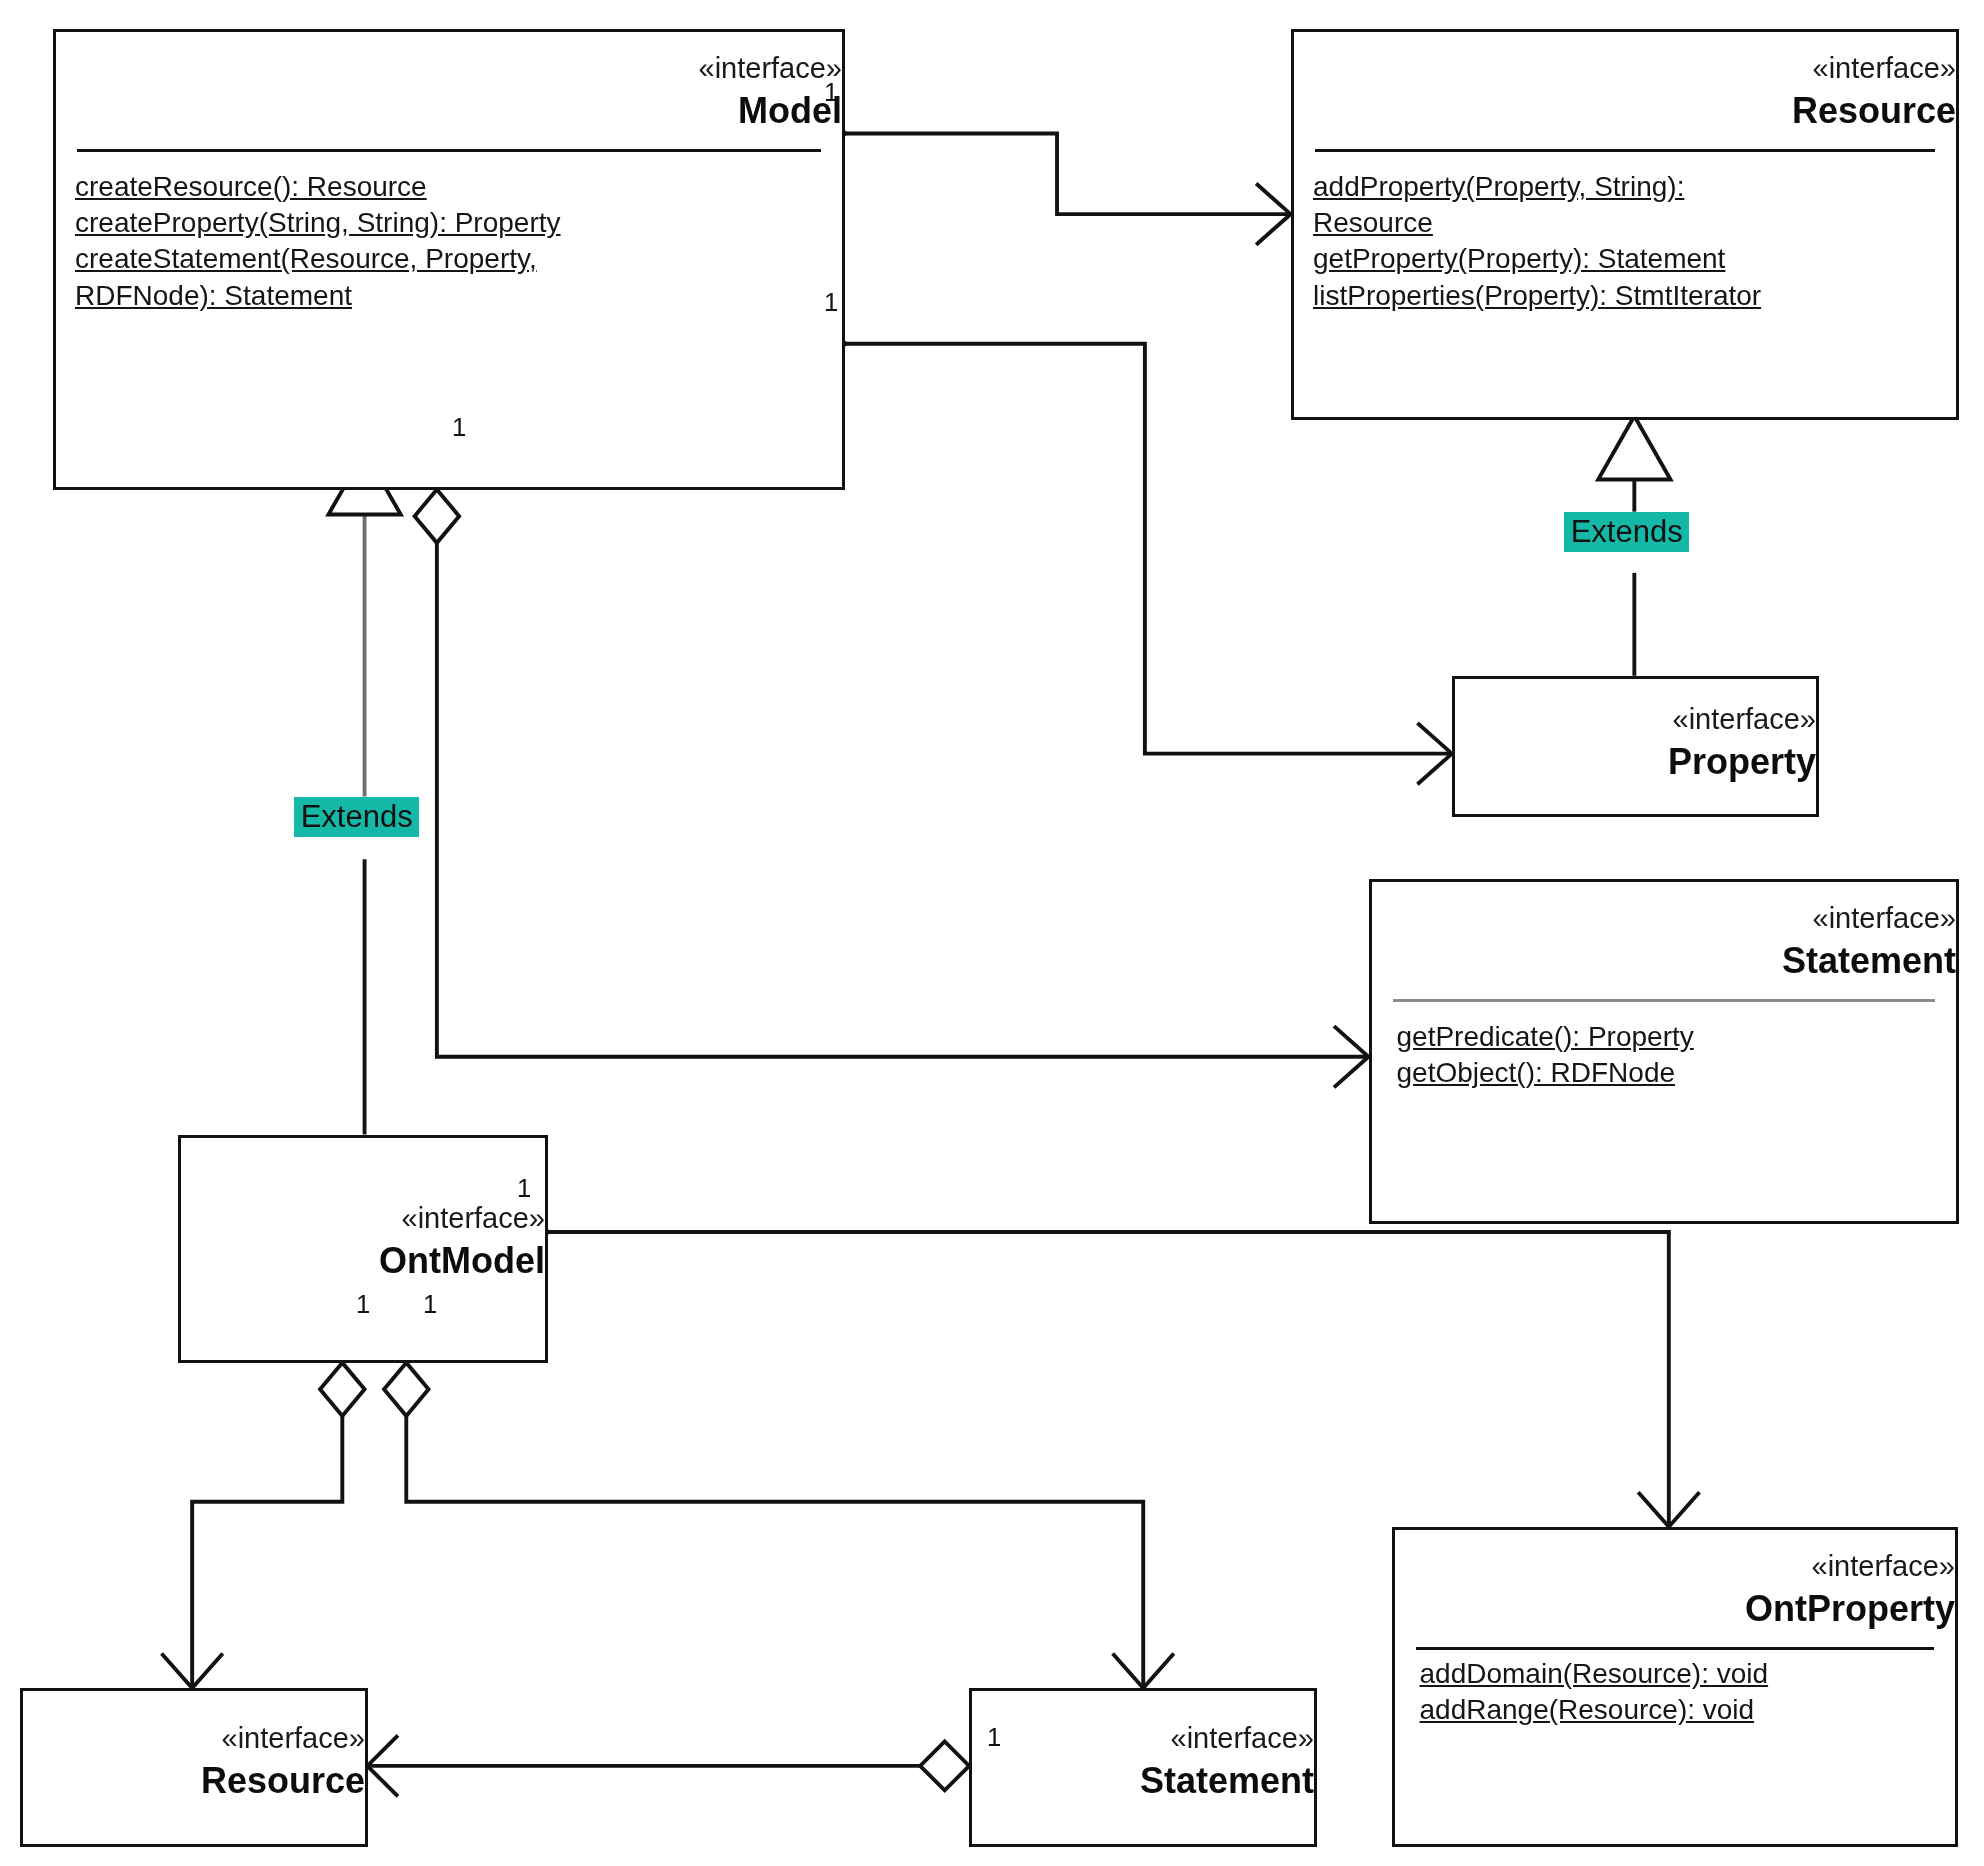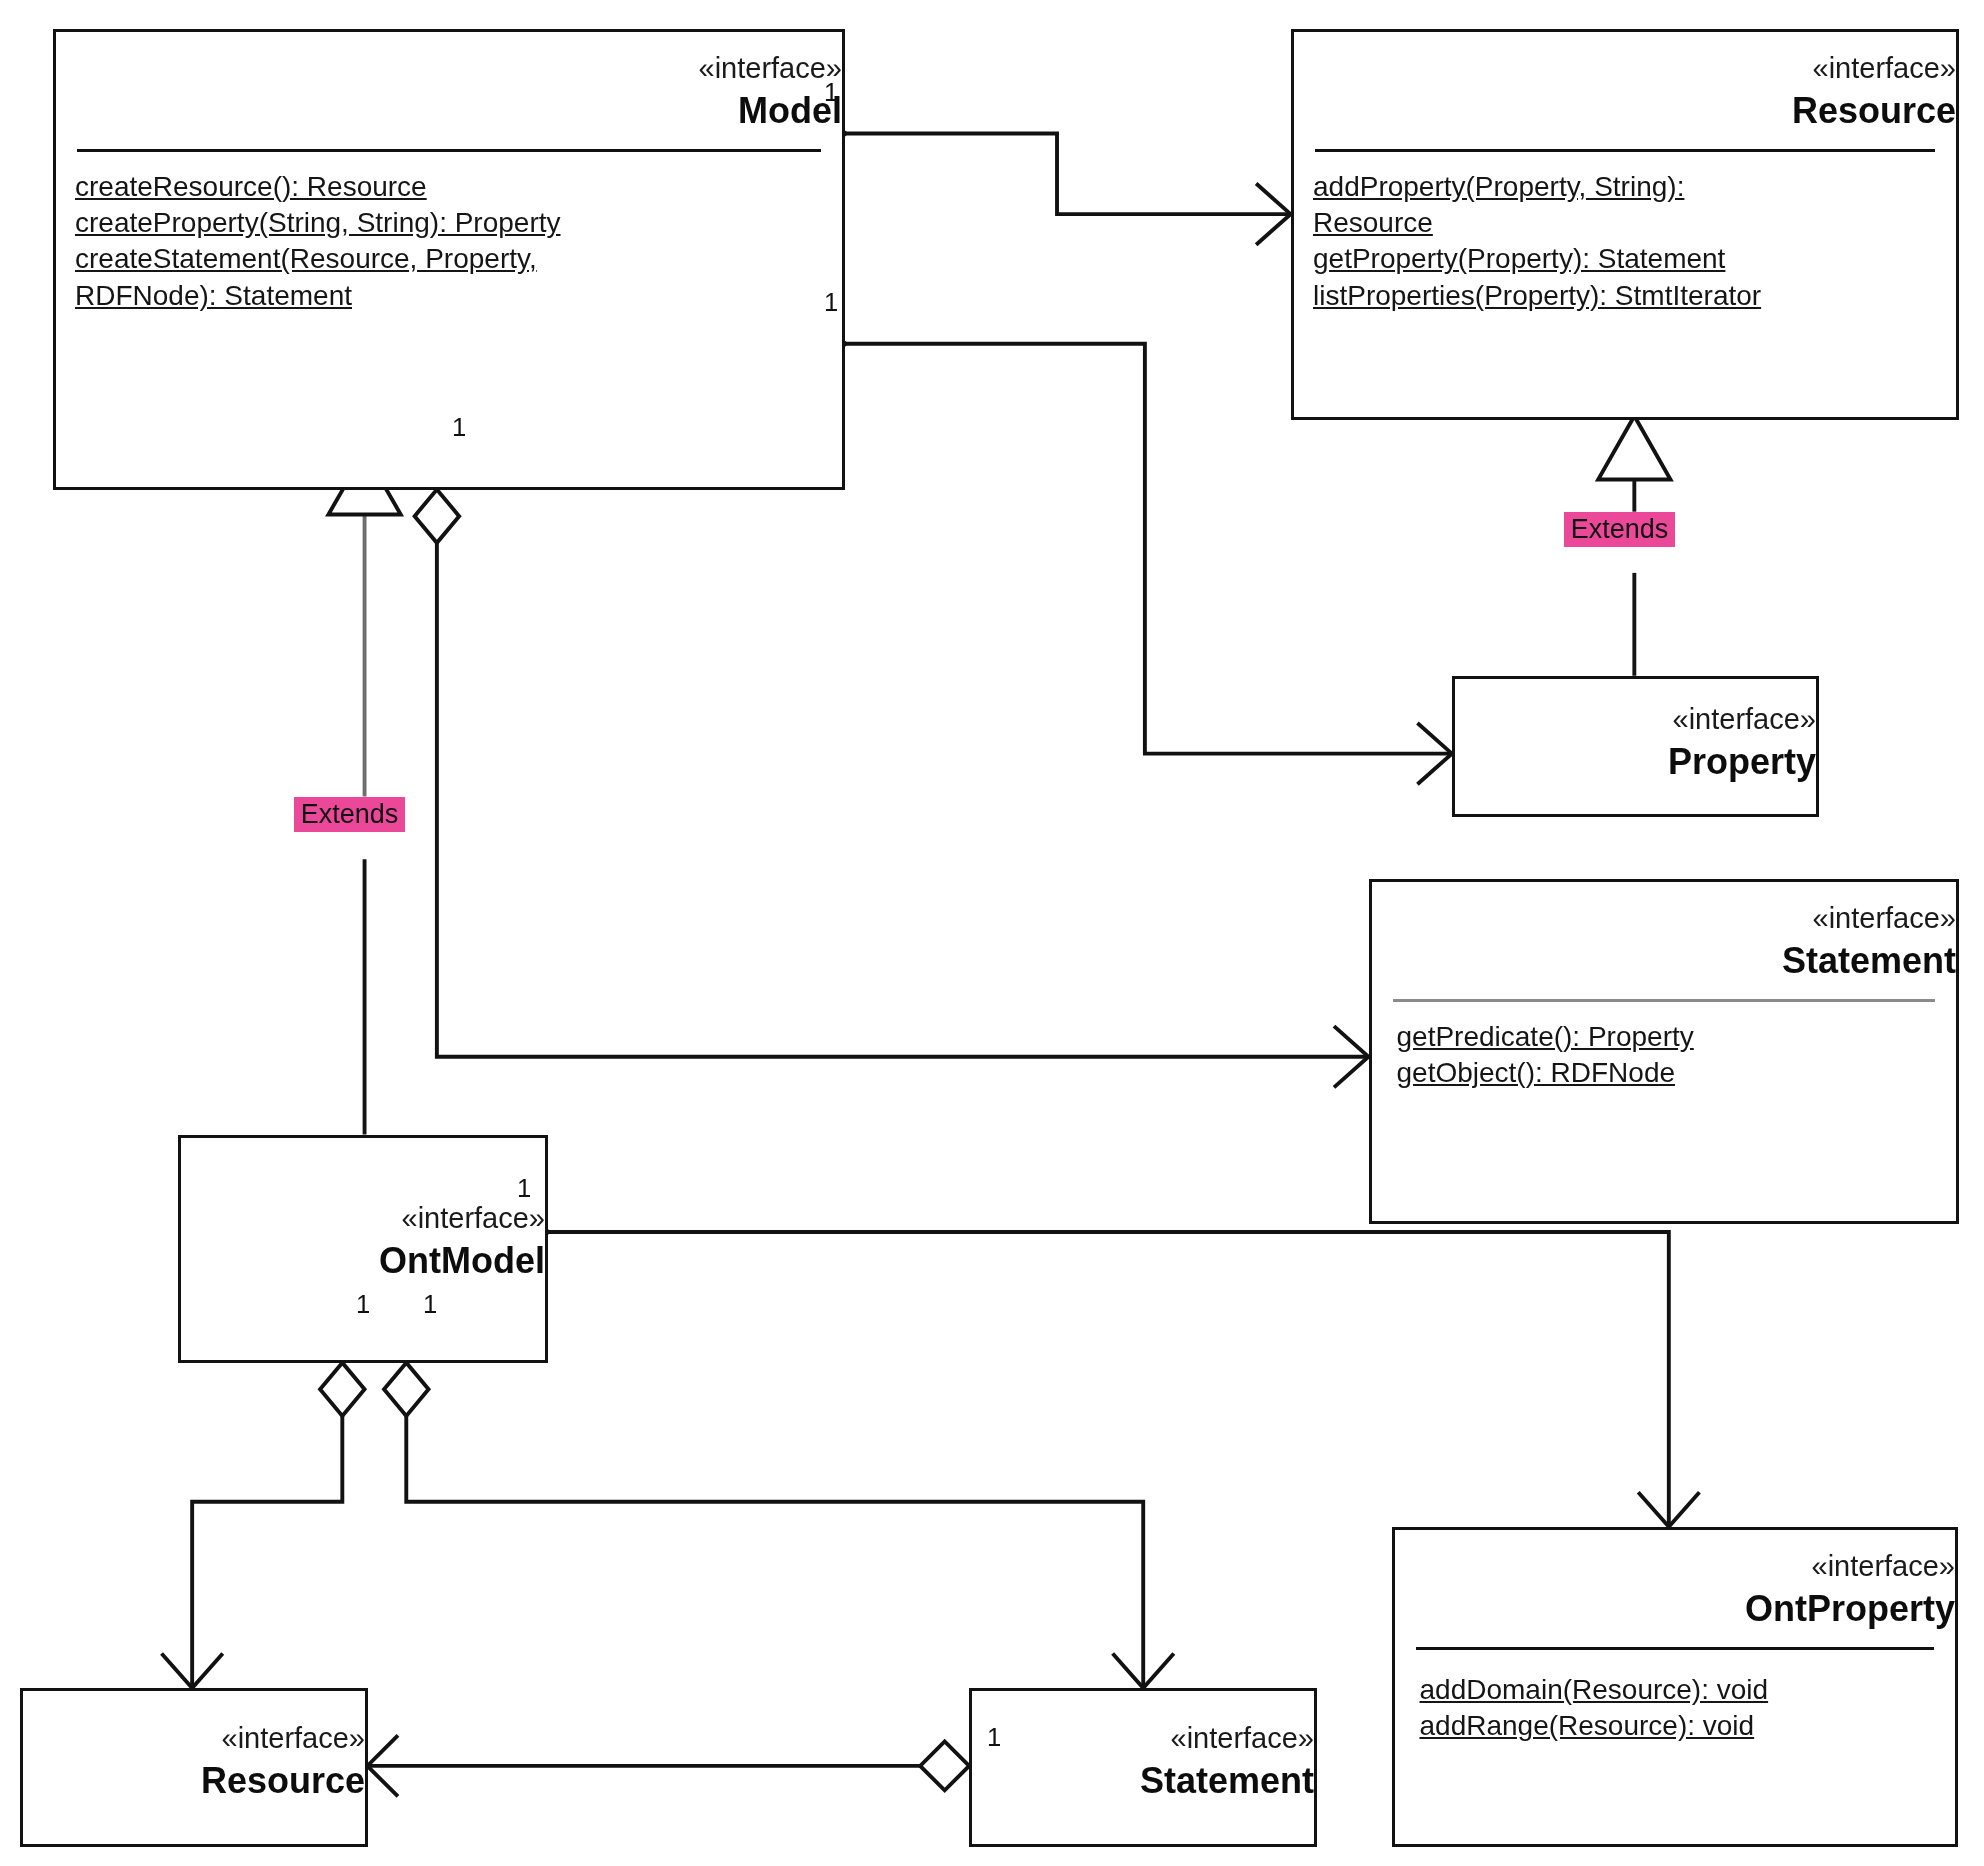--- a/index.html
+++ b/index.html
@@ -53,23 +53,23 @@
 
   .mult{
     position:absolute;
     font-size:25.6px;
     color:#111111;
     z-index:6;
     white-space:nowrap;
   }
   .edgelabel{
     position:absolute;
-    font-size:27px;
+    font-size:31px;
     color:#111111;
-    background:#ec4899;
+    background:#14b8a6;
     padding:2.2px 6.7px;
     z-index:6;
     white-space:nowrap;
   }
 </style>
 </head>
 <body>
 
 <div id="stage">
 
@@ -186,21 +186,21 @@
       <div class="cname">Statement</div>
     </div>
   </div>
 
   <div class="uml-class" style="left:1392px;top:1527px;width:566px;height:320px;">
     <div class="hdr">
       <div class="stereo">«interface»</div>
       <div class="cname">OntProperty</div>
     </div>
     <div class="sep"></div>
-    <div class="ops" style="padding-left:24.5px;padding-top:22px;">
+    <div class="ops" style="padding-left:24.5px;padding-top:6px;">
       <div>addDomain(Resource): void</div>
       <div>addRange(Resource): void</div>
     </div>
   </div>
 
   <div class="mult" style="left:824px;top:78px;">1</div>
   <div class="mult" style="left:824px;top:288px;">1</div>
   <div class="mult" style="left:452px;top:413px;">1</div>
   <div class="mult" style="left:517px;top:1174px;">1</div>
   <div class="mult" style="left:356px;top:1290px;">1</div>

